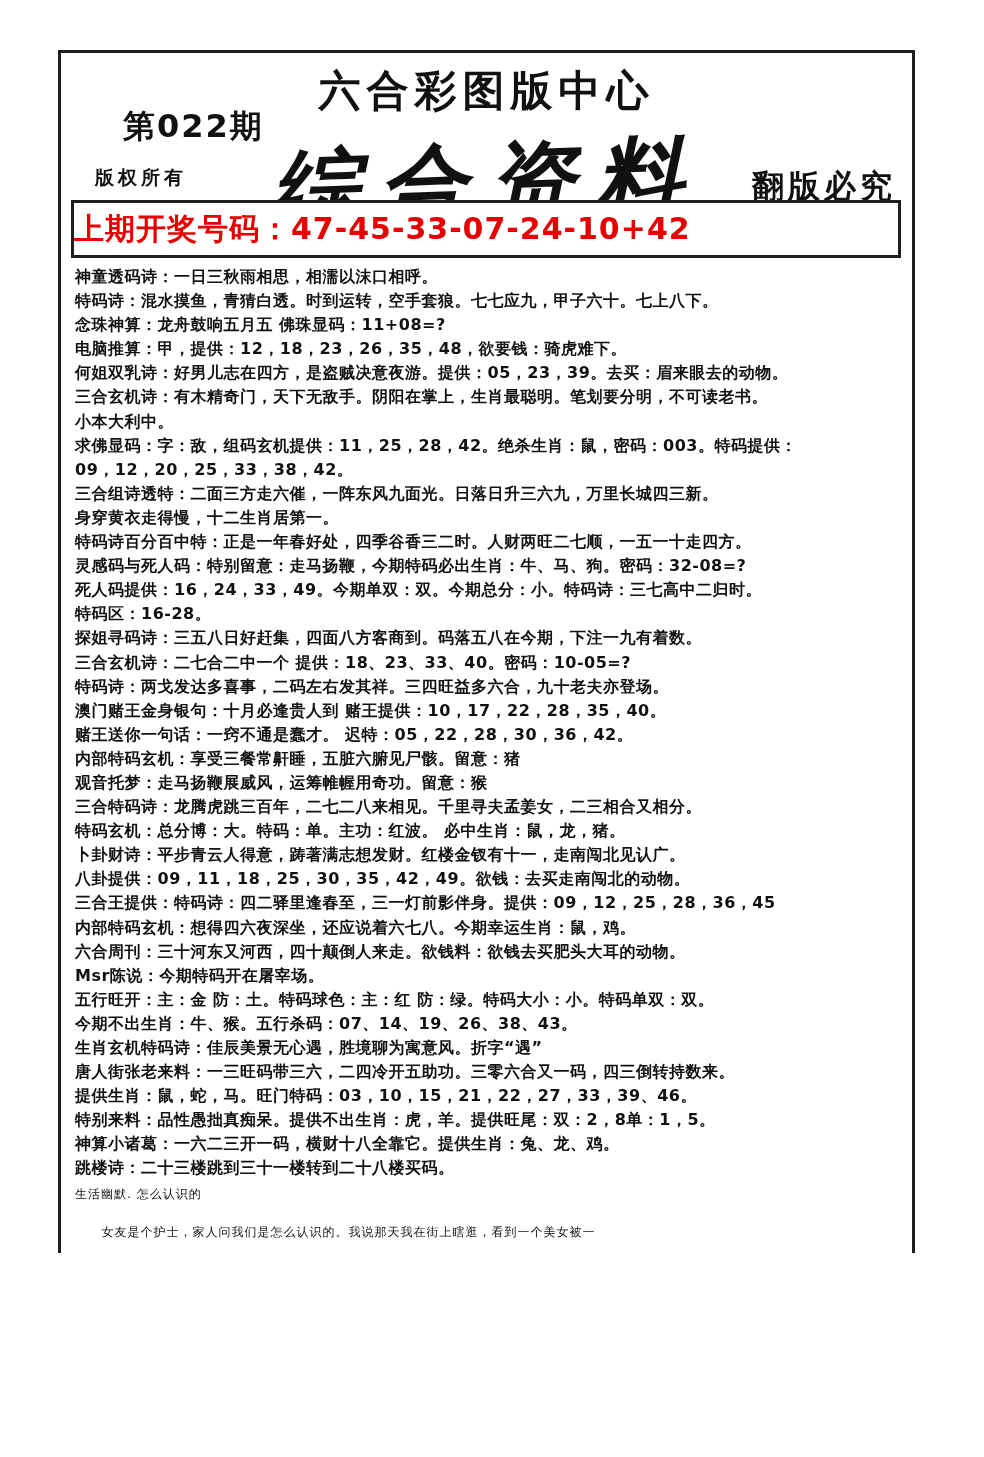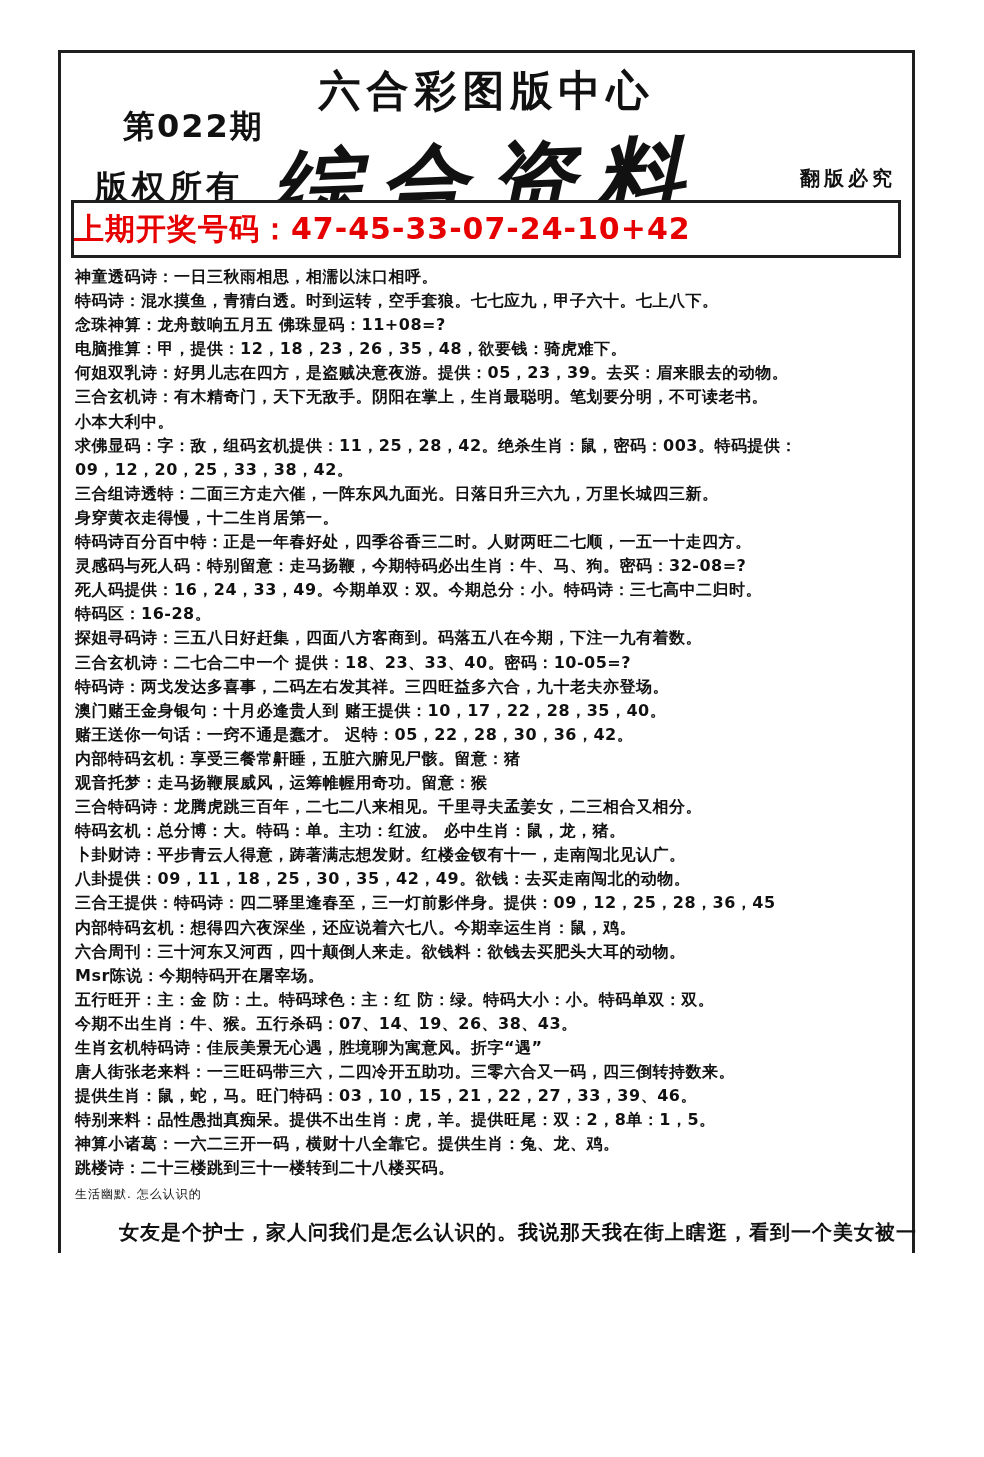--- a/index.html
+++ b/index.html
@@ -6,32 +6,32 @@
   .page{position:relative;width:984px;height:1253px;background:#ffffff;overflow:hidden;
         font-family:"DejaVu Sans",sans-serif;color:#111;}
   .sheet{position:absolute;left:58px;top:50px;width:851px;height:1349px;
          border:3px solid #1f1f1f;background:#fff;}
   .issue{position:absolute;left:62px;top:52px;font-size:32px;font-weight:bold;letter-spacing:2px;}
   .site-title{position:absolute;left:0;right:0;top:10px;text-align:center;
               font-size:42px;font-weight:bold;letter-spacing:6px;}
   .main-title{position:absolute;left:0;right:0;top:78px;text-align:center;
               font-family:"DejaVu Serif",serif;font-style:italic;font-weight:bold;
               font-size:88px;letter-spacing:20px;transform:rotate(-2deg);line-height:1.2;}
-  .copy-left{position:absolute;left:34px;top:112px;font-size:33px;font-weight:bold;letter-spacing:4px;}
-  .copy-right{position:absolute;right:16px;top:112px;font-size:20px;font-weight:bold;letter-spacing:4px;}
+  .copy-left{position:absolute;left:34px;top:112px;font-size:19px;font-weight:bold;letter-spacing:4px;}
+  .copy-right{position:absolute;right:16px;top:112px;font-size:32px;font-weight:bold;letter-spacing:4px;}
   .draw-box{position:absolute;left:10px;top:147px;width:824px;height:52px;
             border:3px solid #1f1f1f;background:#fff;z-index:2;
             display:flex;align-items:center;}
   .draw-text{font-size:30px;font-weight:bold;letter-spacing:1px;}
   .content{position:absolute;left:14px;top:212px;right:8px;z-index:1;}
   .line{height:24.1px;line-height:24.1px;font-size:16px;font-weight:bold;
         letter-spacing:0.5px;white-space:nowrap;}
   .humor-title{height:26px;line-height:26px;font-size:12px;font-weight:normal;letter-spacing:1px;}
   .humor-par{margin-top:8px;}
-  .humor-line{height:35px;line-height:35px;font-size:20px;font-weight:bold;
+  .humor-line{height:35px;line-height:35px;font-size:12px;font-weight:normal;
               letter-spacing:1px;white-space:nowrap;}
   .indent{text-indent:2.2em;}
   .footer-banner{position:absolute;left:0;right:0;bottom:8px;text-align:center;
                  font-size:23px;font-weight:bold;letter-spacing:2px;white-space:nowrap;z-index:2;}
   .footer-banner span{padding:0 4px;}
 </style>
 </head>
 <body>
 
 <div class="page">

